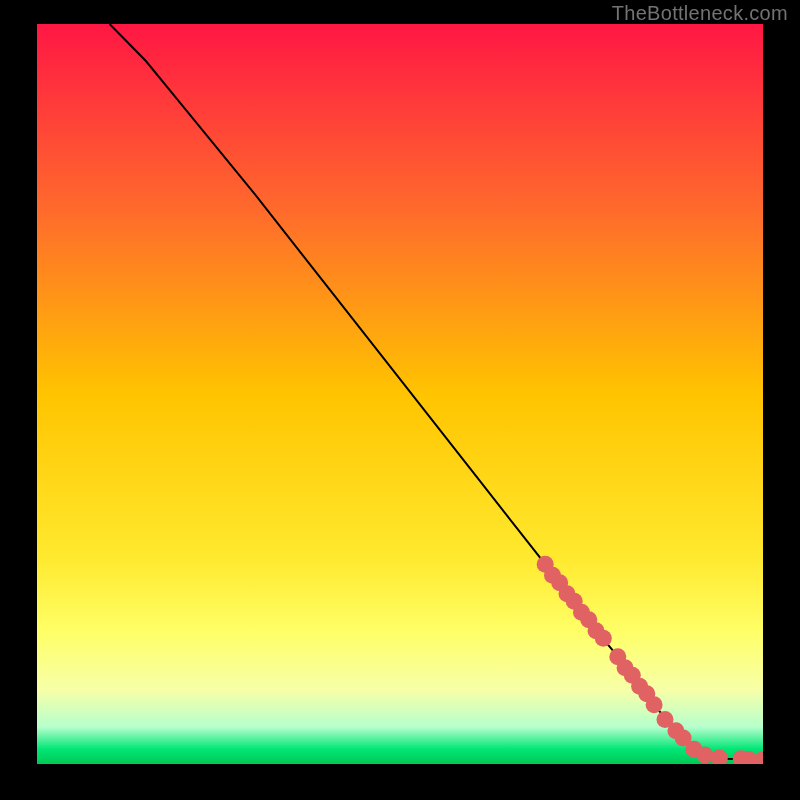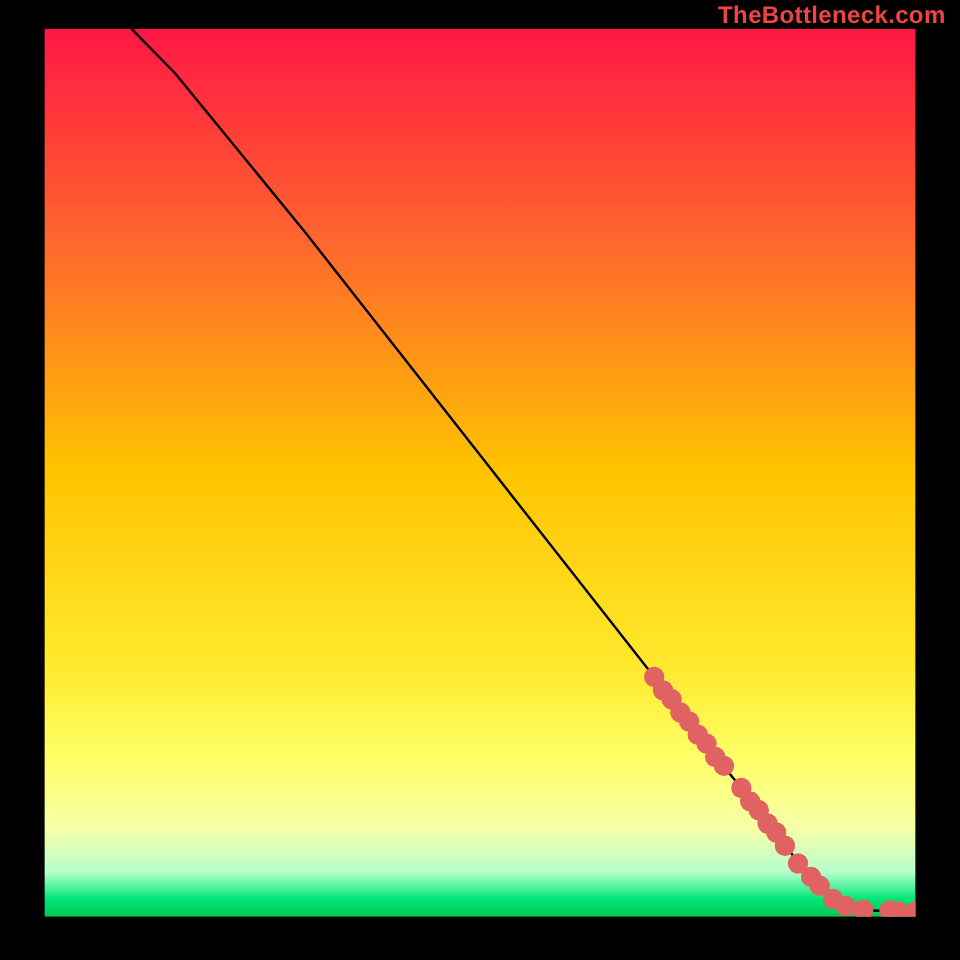--- a/index.html
+++ b/index.html
@@ -23,23 +23,23 @@
     position: absolute;
     left: 37px;
     top: 24px;
     width: 726px;
     height: 740px;
   }
   .attribution {
     position: absolute;
     top: 2px;
     right: 12px;
-    color: #ef4444;
+    color: #737373;
     font-size: 20px;
-    font-weight: 700;
+    font-weight: 400;
     letter-spacing: 0.3px;
   }
   svg { display: block; }
 </style>
 </head>
 <body>
 
 <div class="frame">
 
   <div class="plot-area">

